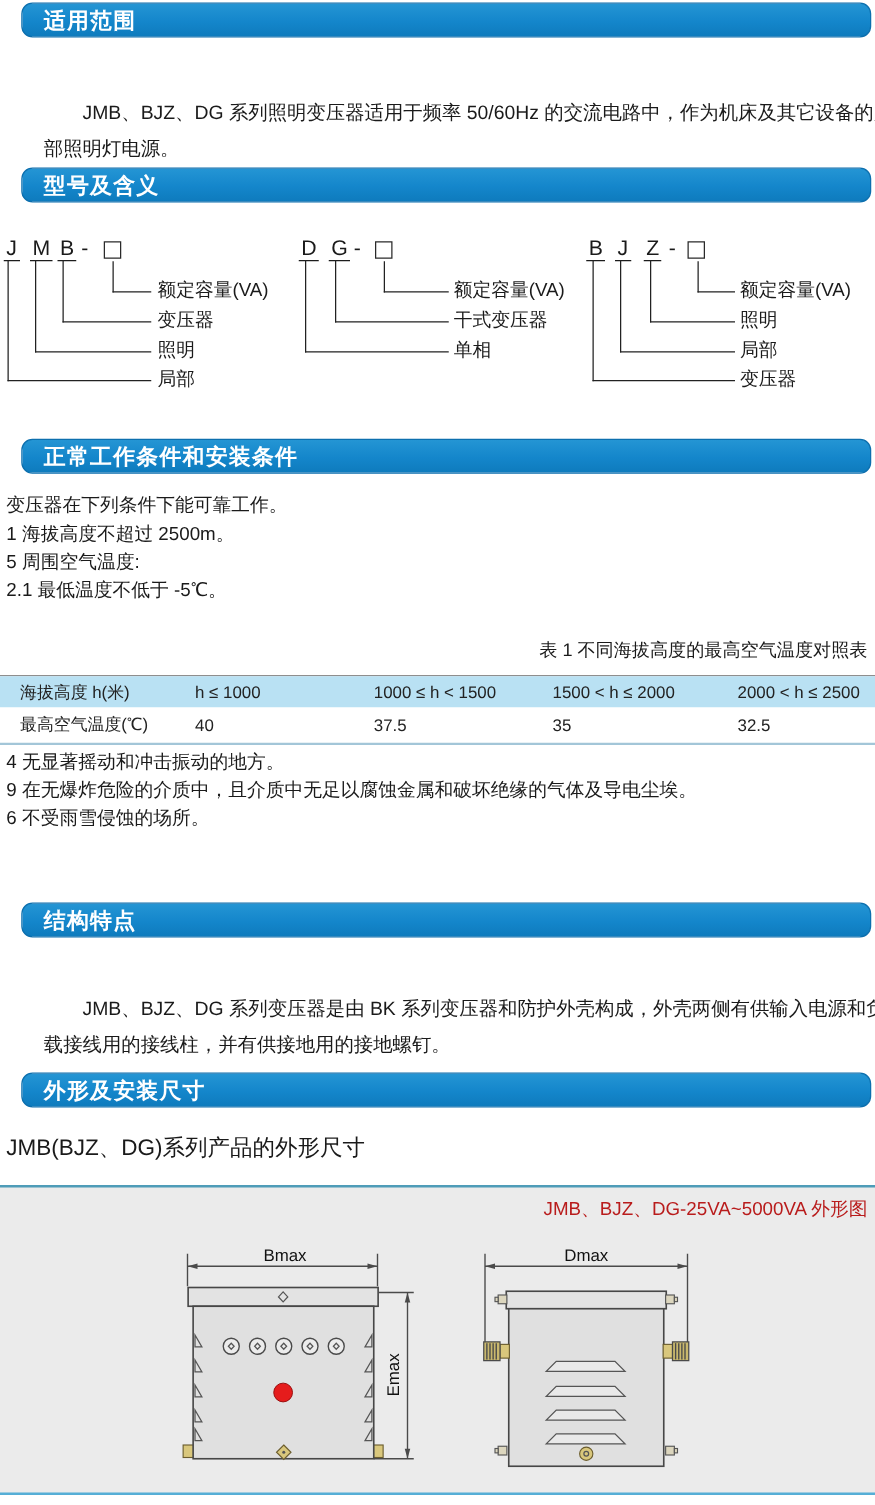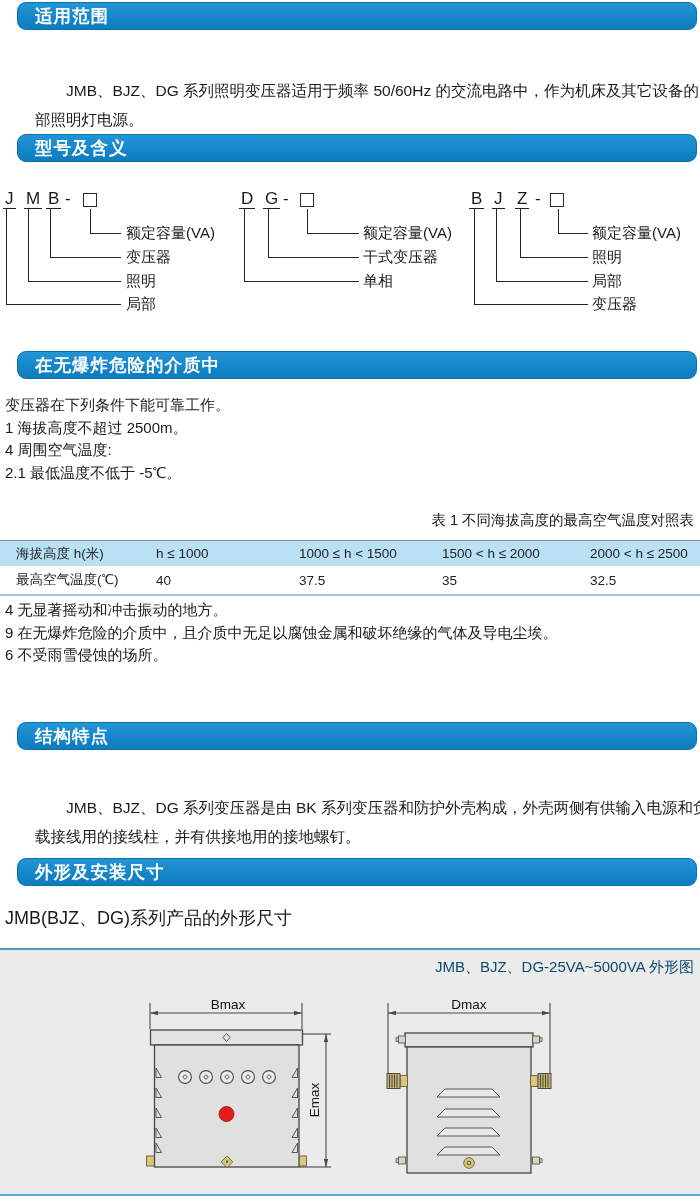--- a/index.html
+++ b/index.html
@@ -26,21 +26,21 @@
   .t-caption{position:absolute;top:511px;right:6px;font-size:14.5px;}
   .alt-table{position:absolute;top:540px;left:0;width:700px;
              border-top:1.5px solid #8e8e8e;border-bottom:2.5px solid #a3c6d8;}
   .t-head,.t-row{display:grid;grid-template-columns:140px 143px 143px 148px 1fr;align-items:center;}
   .t-head{background:#b9e1f3;height:25px;}
   .t-row{background:#ffffff;height:28px;}
   .t-cell{padding-left:16px;font-size:13.5px;white-space:nowrap;color:#222;}
   
   .panel{position:absolute;left:0;top:948px;width:700px;height:244px;background:#ebebeb;
          border-top:2px solid #4e9cb8;border-bottom:2.5px solid #55aed6;box-sizing:content-box;}
-  .fig-title{position:absolute;top:8px;right:6px;font-size:15px;color:#0c4a6e;}
+  .fig-title{position:absolute;top:8px;right:6px;font-size:15px;color:#b91c1c;}
   .draw{position:absolute;}
   .draw line{stroke:#4a4a4a;stroke-width:1.1;}
   .draw polygon{fill:#4a4a4a;}
   .metal{fill:#e3e3e3;stroke:#474747;stroke-width:1.3;}
   .metal2{fill:#e0e0e0;stroke:#474747;stroke-width:1.3;}
   .open{fill:none;stroke:#555;stroke-width:1;}
   .open2{fill:#ececec;stroke:#4a4a4a;stroke-width:1.1;}
   .brass{fill:#d9c77c;stroke:#6b5d2e;stroke-width:0.9;}
   .brass2{fill:#c9b86d;stroke:#4a4a4a;stroke-width:1;}
   .nub{fill:#dcd6be;stroke:#555;stroke-width:0.9;}
@@ -98,26 +98,26 @@
     <i class="conn" style="left:520px;top:208px;width:67px;height:49px"></i>
     <i class="conn" style="left:496px;top:208px;width:91px;height:73px"></i>
     <i class="conn" style="left:474px;top:208px;width:113px;height:96px"></i>
     <span class="mlabel" style="left:592px;top:225px">额定容量(VA)</span>
     <span class="mlabel" style="left:592px;top:249px">照明</span>
     <span class="mlabel" style="left:592px;top:273px">局部</span>
     <span class="mlabel" style="left:592px;top:296px">变压器</span>
   </div>
 
   <div class="banner" style="top:351px">
-    <span>在无爆炸危险的介质中</span>
+    <span>正常工作条件和安装条件</span>
   </div>
   <div class="plainlines" style="top:394px">
     <div>变压器在下列条件下能可靠工作。</div>
     <div>1 海拔高度不超过 2500m。</div>
-    <div>4 周围空气温度:</div>
+    <div>5 周围空气温度:</div>
     <div>2.1 最低温度不低于 -5℃。</div>
   </div>
   <div class="t-caption">表 1 不同海拔高度的最高空气温度对照表</div>
 
   <div class="alt-table">
     <div class="t-head">
       <div class="t-cell">海拔高度 h(米)</div>
       <div class="t-cell">h ≤ 1000</div>
       <div class="t-cell">1000 ≤ h &lt; 1500</div>
       <div class="t-cell">1500 &lt; h ≤ 2000</div>

